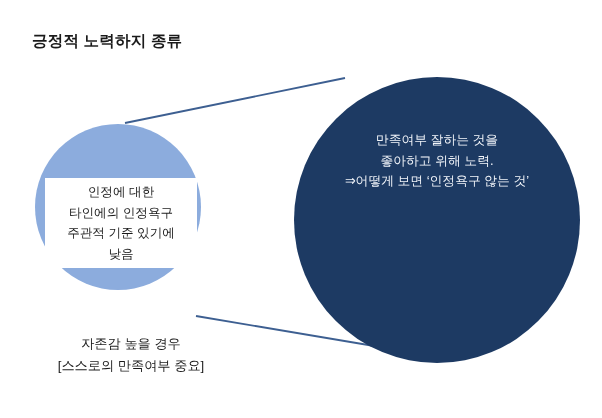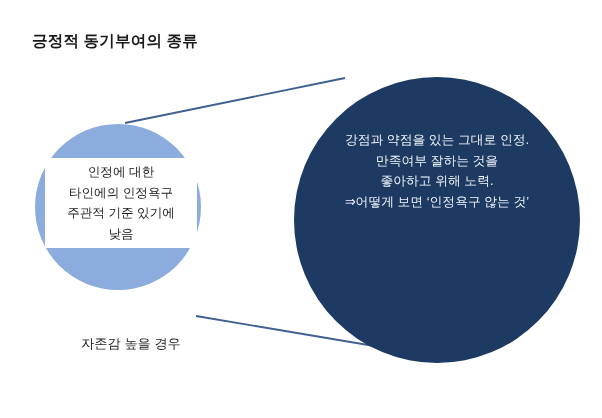--- a/index.html
+++ b/index.html
@@ -47,21 +47,21 @@
     left: 35px;
     top: 124px;
     width: 166px;
     height: 166px;
     border-radius: 50%;
     background: #8cacdd;
   }
   #left-textbox {
     position: absolute;
     left: 45px;
-    top: 158px;
+    top: 178px;
     width: 152px;
     height: 90px;
     background: #ffffff;
     display: flex;
     flex-direction: column;
     align-items: center;
     justify-content: center;
     box-sizing: border-box;
   }
   #left-textbox .line {
@@ -115,42 +115,42 @@
     color: #1a1a1a;
     text-align: left;
     white-space: nowrap;
   }
 </style>
 </head>
 <body>
 
 <div id="slide">
 
-  <div id="slide-title">긍정적 동기부여의 종류</div>
+  <div id="slide-title">긍정적 노력하지 종류</div>
 
   <svg id="connectors" viewBox="0 0 602 418" xmlns="http://www.w3.org/2000/svg">
     <line x1="125" y1="123" x2="345" y2="78" stroke="#3d5f91" stroke-width="1.9"></line>
     <line x1="196" y1="316" x2="392" y2="349" stroke="#3d5f91" stroke-width="1.9"></line>
   </svg>
 
   <div id="left-circle"></div>
 
   <div id="left-textbox">
     <div class="line">인정에 대한</div>
     <div class="line">타인에의 인정욕구</div>
     <div class="line">주관적 기준 있기에</div>
     <div class="line">낮음</div>
   </div>
 
   <div id="right-circle"></div>
 
   <div id="right-text">
-    <div class="line">강점과 약점을 있는 그대로 인정.</div>
     <div class="line">만족여부 잘하는 것을</div>
     <div class="line">좋아하고 위해 노력.</div>
     <div class="line">⇒어떻게 보면 ‘인정욕구 않는 것’</div>
   </div>
 
   <div id="caption">
     <div class="line">자존감 높을 경우</div>
+    <div class="line">[스스로의 만족여부 중요]</div>
   </div>
 
 </div>
 
 </body></html>

